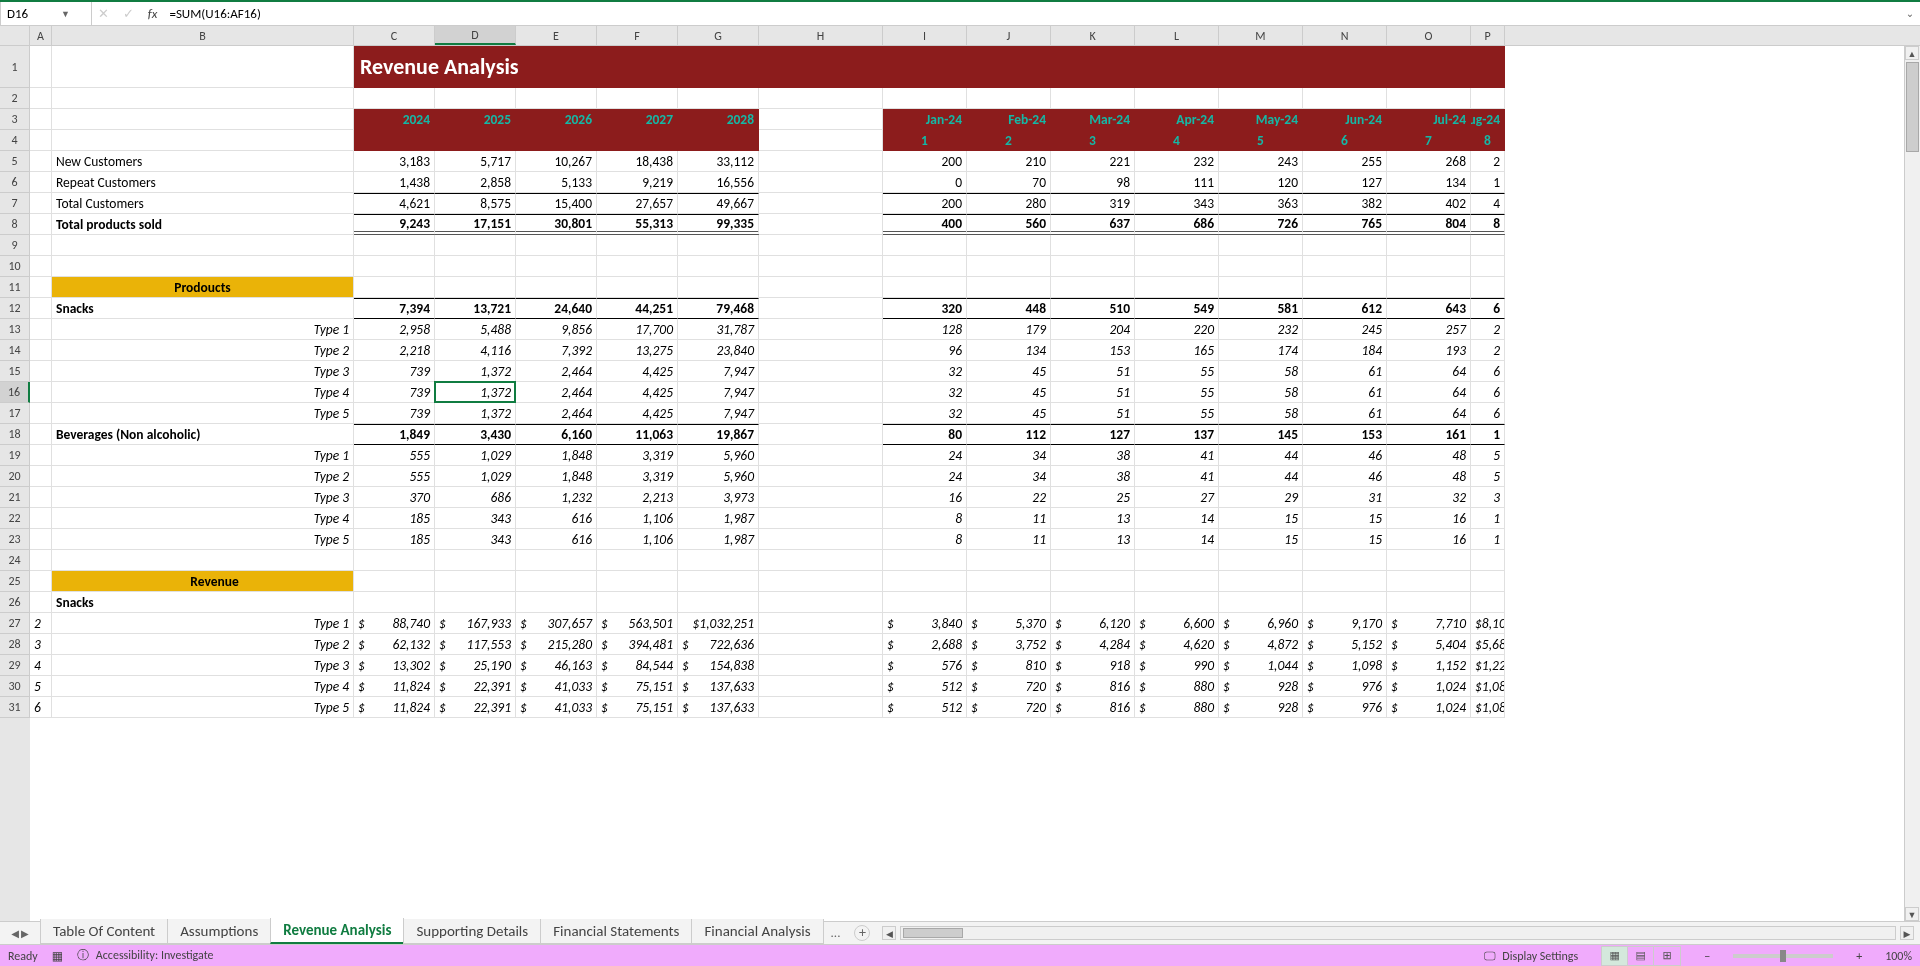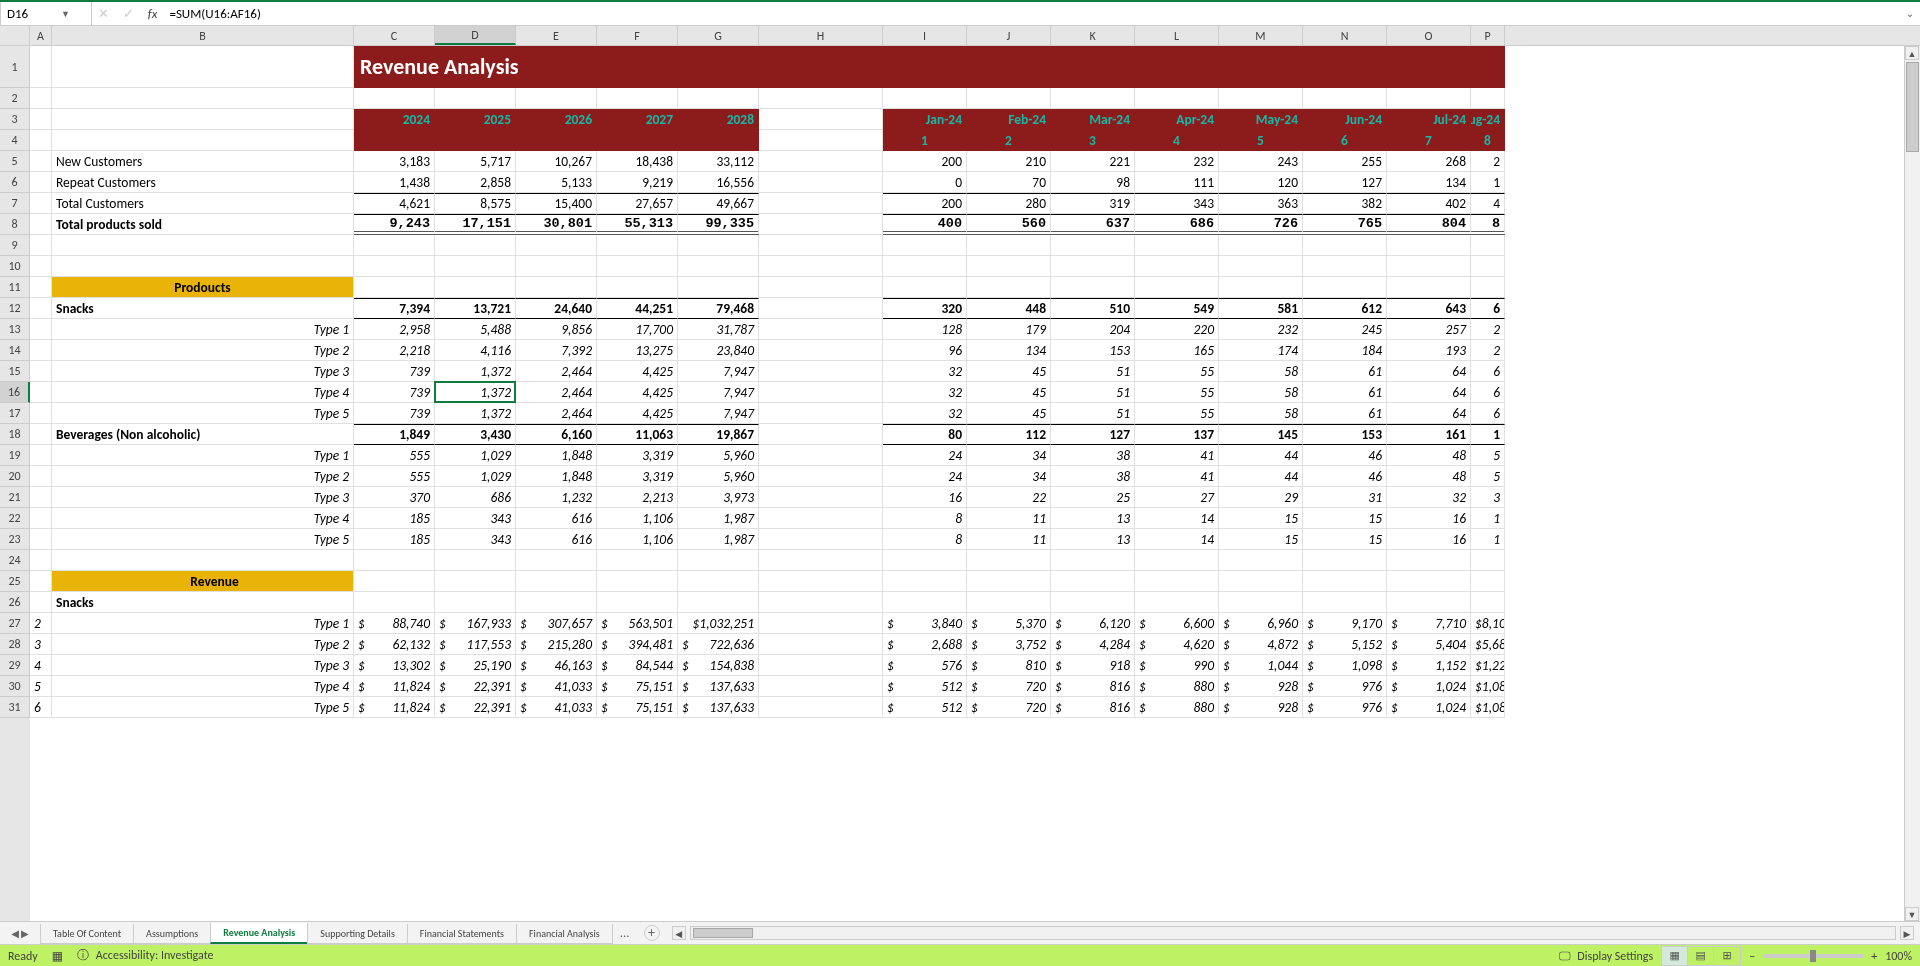--- a/index.html
+++ b/index.html
@@ -43,55 +43,55 @@
   .title-row .cell { background: #8c1c1c; color: #fff; border-right-color: #8c1c1c; border-bottom-color: #8c1c1c; }
   .title-text { font-size: 22px; font-weight: 700; padding-left: 6px; }
   .hdr .cell { background: #8c1c1c; color: #14b8a6; font-weight: 700; border-right-color: #8c1c1c; border-bottom-color: #8c1c1c; }
   .plain-white { background: #fff !important; color: #000 !important; border-right-color: #e0e0e0 !important; border-bottom-color: #e0e0e0 !important; font-weight: 400 !important;}
   
   .section-b .cell.b { background: #eab308; }
   .section-b { font-weight: 700; }
   
   .thin-top { border-top: 1px solid #000; }
   .thin-bottom { border-bottom: 1px solid #000 !important; }
-  .dbl-bottom { border-bottom: 4px double #555 !important; font-family: Liberation Mono, monospace; }
+  .dbl-bottom { border-bottom: 4px double #555 !important; }
   
   .active-cell-outline { position: absolute; border: 2px solid #107c41; pointer-events: none; z-index: 10; }
   
   
   .wA { width: 22px; }
   .wB { width: 302px; }
   .wY { width: 81px; }
   .wH { width: 124px; }
   .wM { width: 84px; }
   .wP { width: 34px; }
   
   
   .tab-strip { height: 23px; display: flex; align-items: stretch; border-top: 1px solid #ccc; background: #f3f3f3; }
   .tab-nav { width: 40px; display: flex; align-items: center; justify-content: center; gap: 2px; color: #666; }
   .tab-nav span { font-size: 10px; cursor: pointer; }
   .tabs { display: flex; align-items: flex-end; }
-  .tab { padding: 3px 12px; border: 1px solid #ccc; border-top: none; background: #f3f3f3; color: #444; font-size: 10px; cursor: pointer; margin-right: -1px; }
+  .tab { padding: 3px 12px; border: 1px solid #ccc; border-top: none; background: #f3f3f3; color: #444; font-size: 15px; cursor: pointer; margin-right: -1px; }
   .tab.active { background: #fff; color: #107c41; font-weight: 700; border-bottom: 2px solid #107c41; }
   .tab-more { padding: 3px 8px; color: #666; cursor: pointer; }
   .tab-add { width: 22px; display:flex; align-items:center; justify-content:center; color:#666; cursor:pointer; font-size: 14px; border:1px solid #ccc; border-radius: 50%; height:16px; width:16px; margin: 3px 6px; line-height: 14px;}
   .hscroll-holder { flex: 1; display: flex; align-items: center; padding: 0 6px; gap: 4px;}
   .hscroll { flex:1; height: 14px; background: #f0f0f0; border:1px solid #ccc; position: relative; }
   .hscroll-thumb { position:absolute; left:2px; top:1px; height:10px; width:60px; background:#cdcdcd; border:1px solid #a8a8a8;}
   .scroll-btn { width:14px; height:14px; border:1px solid #ccc; display:flex; align-items:center; justify-content:center; font-size:9px; color:#555; background:#f0f0f0; cursor:pointer;}
   
   
   .vscroll { position:absolute; right:0; top:20px; bottom:0; width:16px; background:#f0f0f0; border-left:1px solid #ccc; display:flex; flex-direction:column; z-index: 20;}
   .vscroll .track { flex:1; position:relative; }
   .vscroll-thumb { position:absolute; left:1px; right:1px; top:2px; height:90px; background:#cdcdcd; border:1px solid #a8a8a8;}
   
   
-  .status-bar { height: 22px; background: #bef264; border-top: 1px solid #ccc; display: flex; align-items: center; padding: 0 8px; font-size: 12px; color: #444; }
+  .status-bar { height: 22px; background: #f0abfc; border-top: 1px solid #ccc; display: flex; align-items: center; padding: 0 8px; font-size: 12px; color: #444; }
   .status-left { display: flex; align-items: center; gap: 14px; }
-  .status-right { margin-left: auto; display: flex; align-items: center; gap: 8px; }
+  .status-right { margin-left: auto; display: flex; align-items: center; gap: 23px; }
   .view-btns { display: flex; border: 1px solid #ccc; }
   .view-btn { width: 26px; height: 18px; display: flex; align-items: center; justify-content: center; border-right: 1px solid #ccc; font-size: 11px; color: #555; cursor:pointer;}
   .view-btn:last-child { border-right: none; }
   .view-btn.active { background: #d4e8dc; }
   .zoom-slider { width: 100px; height: 4px; background: #ccc; position: relative; }
   .zoom-slider::before { content:''; position:absolute; left:50%; top:-4px; width:1px; height:12px; background:#888;}
   .zoom-handle { position:absolute; top:-4px; width:6px; height:12px; background:#888; left:50%; margin-left:-3px;}
 
   .dollar { display: flex; width: 100%; justify-content: space-between; }
   

